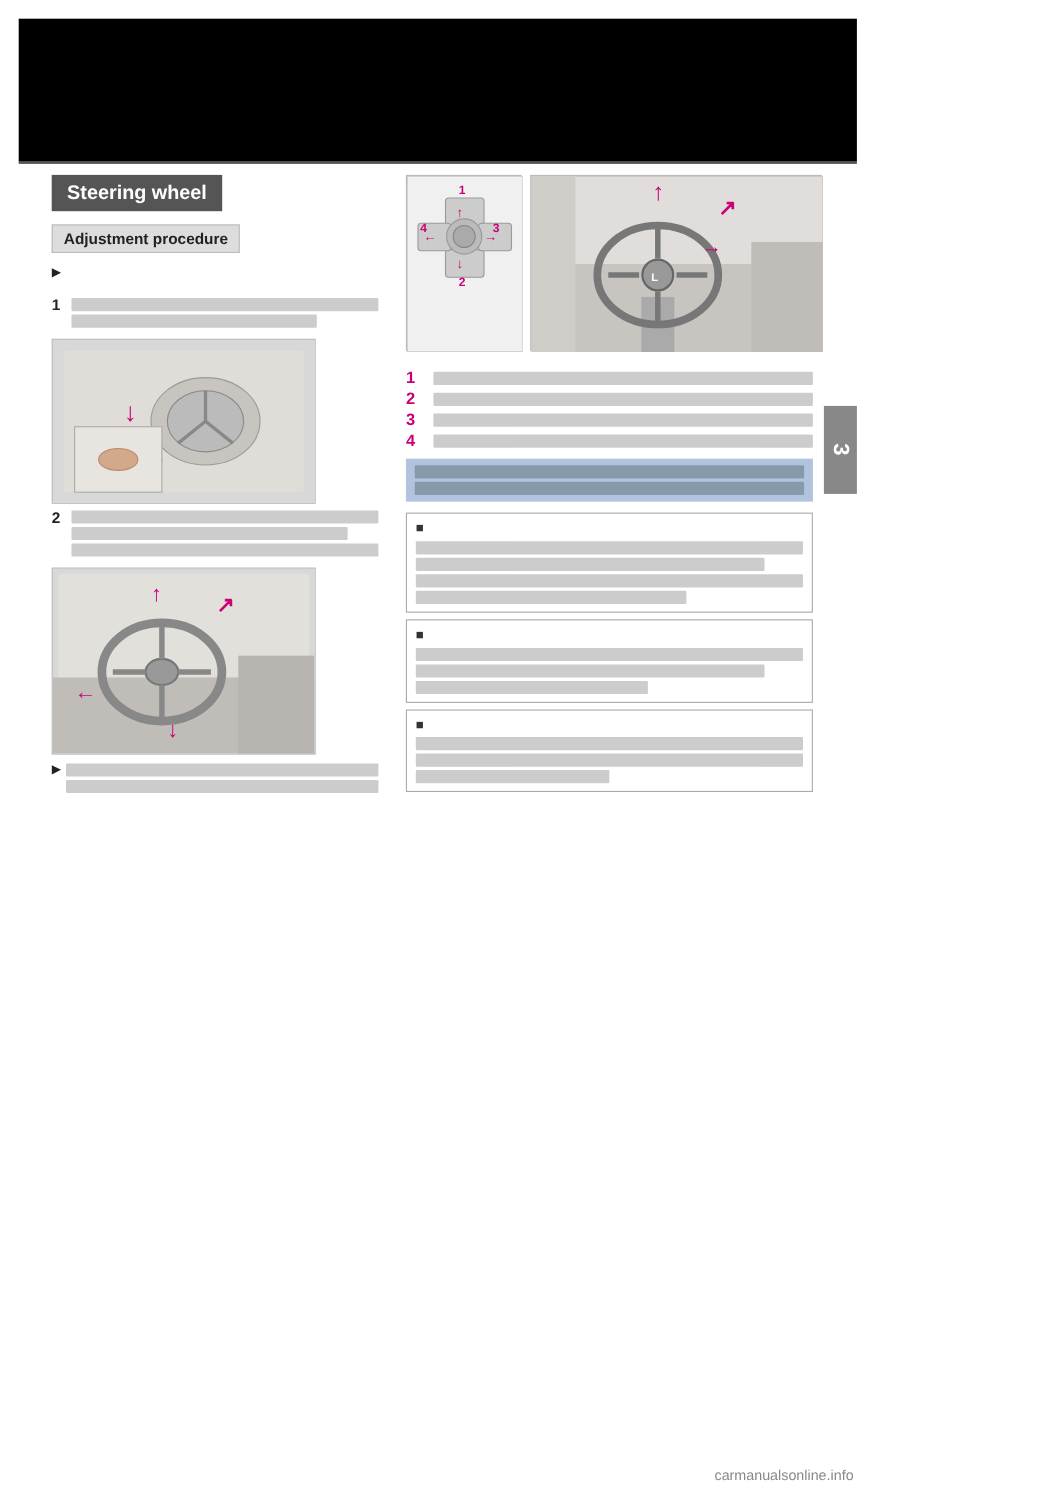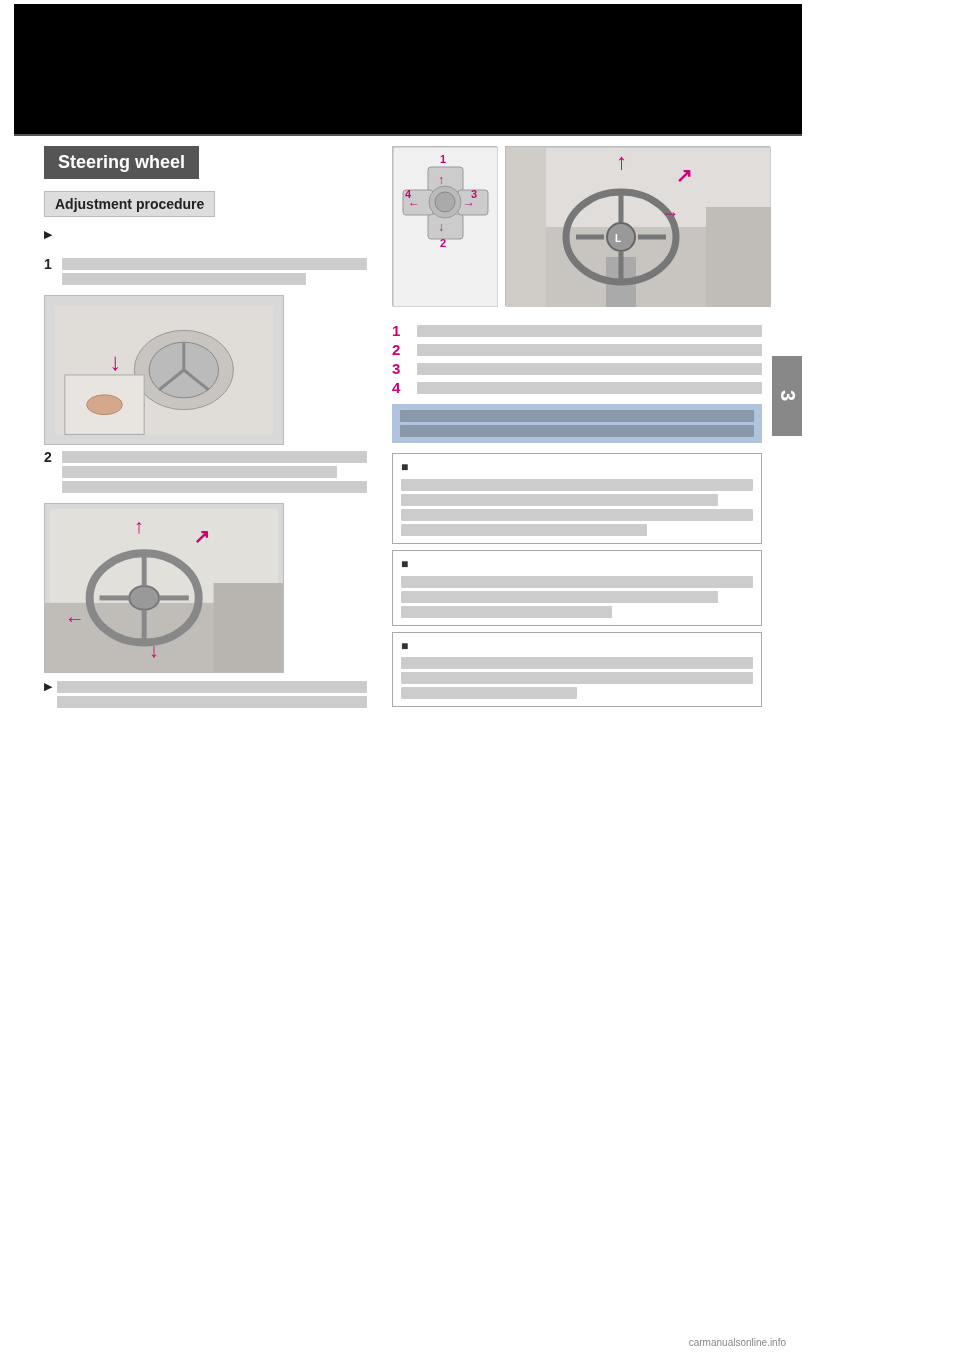--- a/index.html
+++ b/index.html
@@ -11,22 +11,21 @@
       font-size: 13px;
       color: #222;
       position: relative;
     }
 
     .page-container {
       width: 796px;
       min-height: 1358px;
       background: #fff;
       position: relative;
-      padding: 4px;
-      margin-left: 10px;
+      padding: 17px;
     }
 
     
     .top-bar {
       width: 100%;
       height: 130px;
       background: #000;
     }
 
     
@@ -151,21 +150,21 @@
       font-size: 11px;
       line-height: 1.4;
       color: #222;
     }
 
     
     .bottom-watermark {
       position: absolute;
       bottom: 10px;
       right: 20px;
-      font-size: 10px;
+      font-size: 13px;
       color: #888;
     }
 
     
     .diagram-box {
       width: 220px;
       height: 155px;
       border: 1px solid #bbb;
       background: #f0f0f0;
       position: relative;

